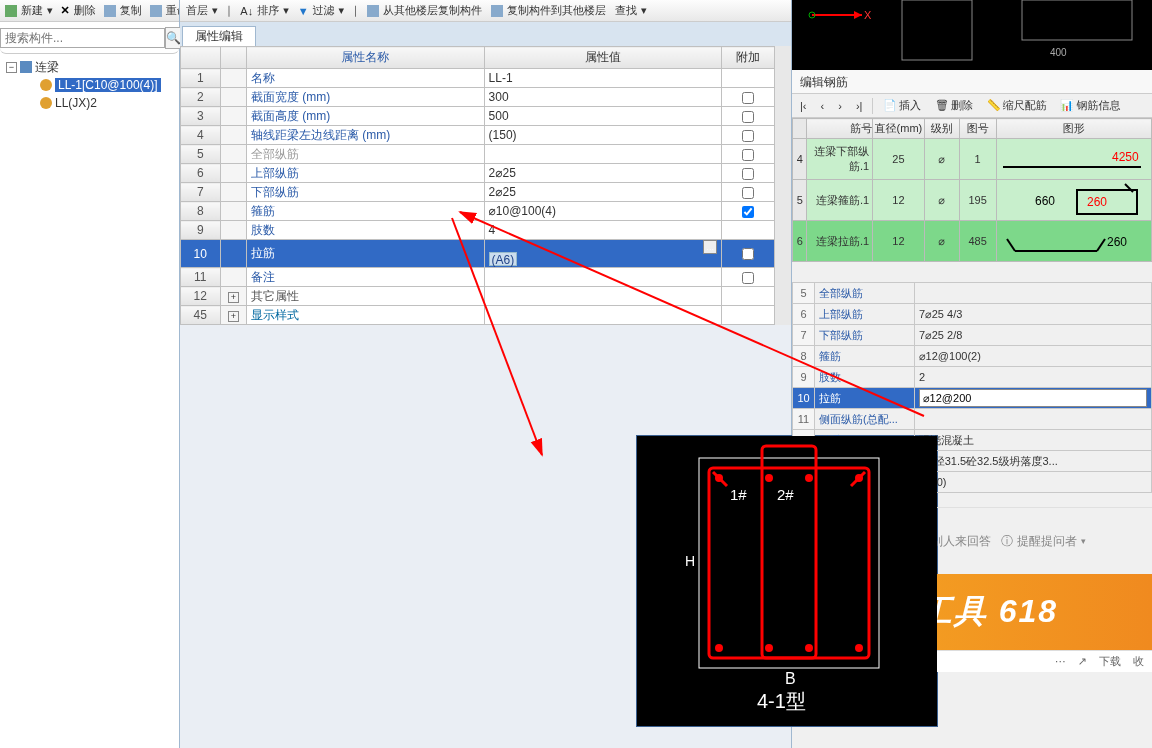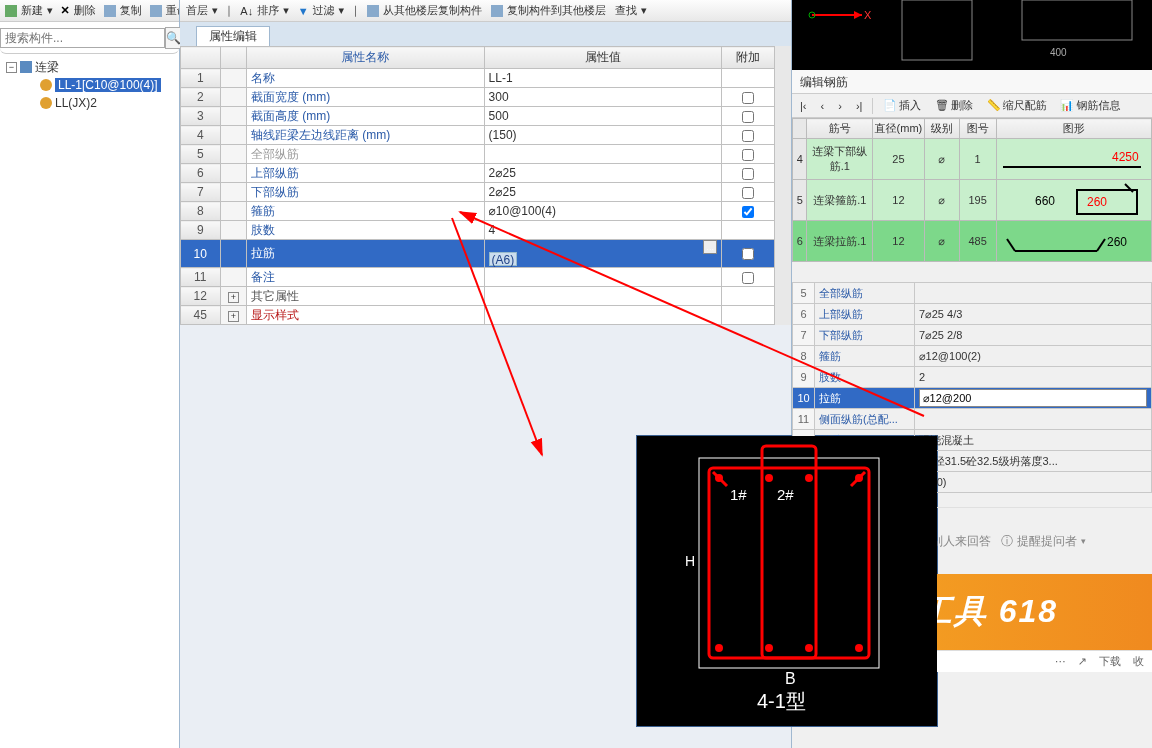--- a/index.html
+++ b/index.html
@@ -19,21 +19,21 @@
 .tree-toggle { width: 11px; height: 11px; border: 1px solid #888; font-size: 9px; display: inline-flex; align-items: center; justify-content: center; line-height: 9px; cursor: pointer; }
 .tree-ico { width: 12px; height: 12px; display: inline-block; }
 .tree-ico.beam { background: #5a8ac0; }
 .tree-ico.rebar { background: #e0a030; border-radius: 50%; }
 .tree-lbl-sel { background: #316ac5; color: #fff; padding: 0 3px; }
 .indent-2 { padding-left: 38px; }
 
 
 .mid-panel { width: 612px; display: flex; flex-direction: column; border-right: 1px solid #a0b8d0; background: #eaeef4; }
 .toolbar-mid { display: flex; align-items: center; height: 22px; background: linear-gradient(#fdfdfd,#e8e8e8); border-bottom: 1px solid #ccc; padding: 0 3px; gap: 3px; overflow: hidden; white-space: nowrap; font-size: 11px; }
-.tab-row { height: 24px; display: flex; align-items: flex-end; background: #d8e4f0; padding-left: 16px; }
+.tab-row { height: 24px; display: flex; align-items: flex-end; background: #d8e4f0; padding-left: 2px; }
 .tab { height: 20px; padding: 0 12px; border: 1px solid #a0b8d0; border-bottom: none; background: #fff; display: flex; align-items: center; font-size: 12px; }
 .prop-table { width: 100%; border-collapse: collapse; background: #fff; }
 .prop-table th { background: linear-gradient(#f8f8f8,#e4e4e4); border: 1px solid #c0c0c0; height: 22px; font-weight: normal; font-size: 12px; }
 .prop-table td { border: 1px solid #c0c0c0; height: 19px; padding: 0 4px; font-size: 12px; }
 .prop-table .row-num { width: 30px; text-align: center; background: linear-gradient(#f8f8f8,#e4e4e4); color: #555; }
 .prop-table .exp-col { width: 14px; text-align: center; background: #f5f5f5; }
 .prop-table .name-col { width: 180px; color: #2a5aa8; }
 .prop-table .val-col { width: 180px; }
 .prop-table .attach-col { width: 40px; text-align: center; }
 .prop-table tr.sel td { background: #316ac5; color: #fff; }
@@ -54,21 +54,21 @@
 .cad-view { height: 70px; background: #000; position: relative; }
 .cad-view svg { position: absolute; inset: 0; }
 .rebar-header { background: #f8f8f8; border-bottom: 1px solid #ccc; height: 24px; padding: 4px 8px; font-size: 12px; }
 .rebar-tools { display: flex; align-items: center; height: 24px; gap: 6px; border-bottom: 1px solid #ccc; padding: 0 4px; font-size: 11px; }
 .rt-btn { display: inline-flex; align-items: center; gap: 2px; padding: 1px 4px; cursor: pointer; }
 .rt-sep { width: 1px; height: 16px; background: #ccc; }
 .rebar-table { width: 100%; border-collapse: collapse; }
 .rebar-table th { background: linear-gradient(#f5f5f5,#e5e5e5); border: 1px solid #bbb; height: 20px; font-weight: normal; font-size: 11px; }
 .rebar-table td { border: 1px solid #bbb; height: 40px; background: #c8efcc; font-size: 11px; padding: 0 3px; text-align: center; }
 .rebar-table .rnum { width: 14px; background: #e8e8e8; }
-.rebar-table .rname { width: 64px; text-align: center; }
+.rebar-table .rname { width: 64px; text-align: right; }
 .rebar-table .rdia { width: 50px; }
 .rebar-table .rlvl { width: 34px; }
 .rebar-table .rfig { width: 36px; }
 .rebar-table .rgraph { width: 150px; padding: 0; }
 .rebar-table tr.selrow td { background: #7dd88a; }
 .shape-svg { display: block; }
 
 .prop-table2 { width: 100%; border-collapse: collapse; margin-top: 20px; }
 .prop-table2 td { border: 1px solid #c8c8c8; height: 21px; font-size: 11px; padding: 0 4px; }
 .prop-table2 .pn2 { width: 22px; text-align: center; background: #f5f5f5; color: #666; }
@@ -245,21 +245,21 @@
               <tr>
                 <td class="row-num">12</td>
                 <td class="exp-col"><span class="tree-toggle">+</span></td>
                 <td class="name-col " style="color:#555">其它属性</td>
                 <td class="val-col"></td>
                 <td class="attach-col"></td>
               </tr>
               <tr>
                 <td class="row-num">45</td>
                 <td class="exp-col"><span class="tree-toggle">+</span></td>
-                <td class="name-col " style="color:#b91c1c">显示样式</td>
+                <td class="name-col " style="color:#0369a1">显示样式</td>
                 <td class="val-col"></td>
                 <td class="attach-col"></td>
               </tr>
             </tbody>
         </table>
       </div>
       <div class="vscroll"></div>
     </div>
 
     <div class="diagram-wrap">

